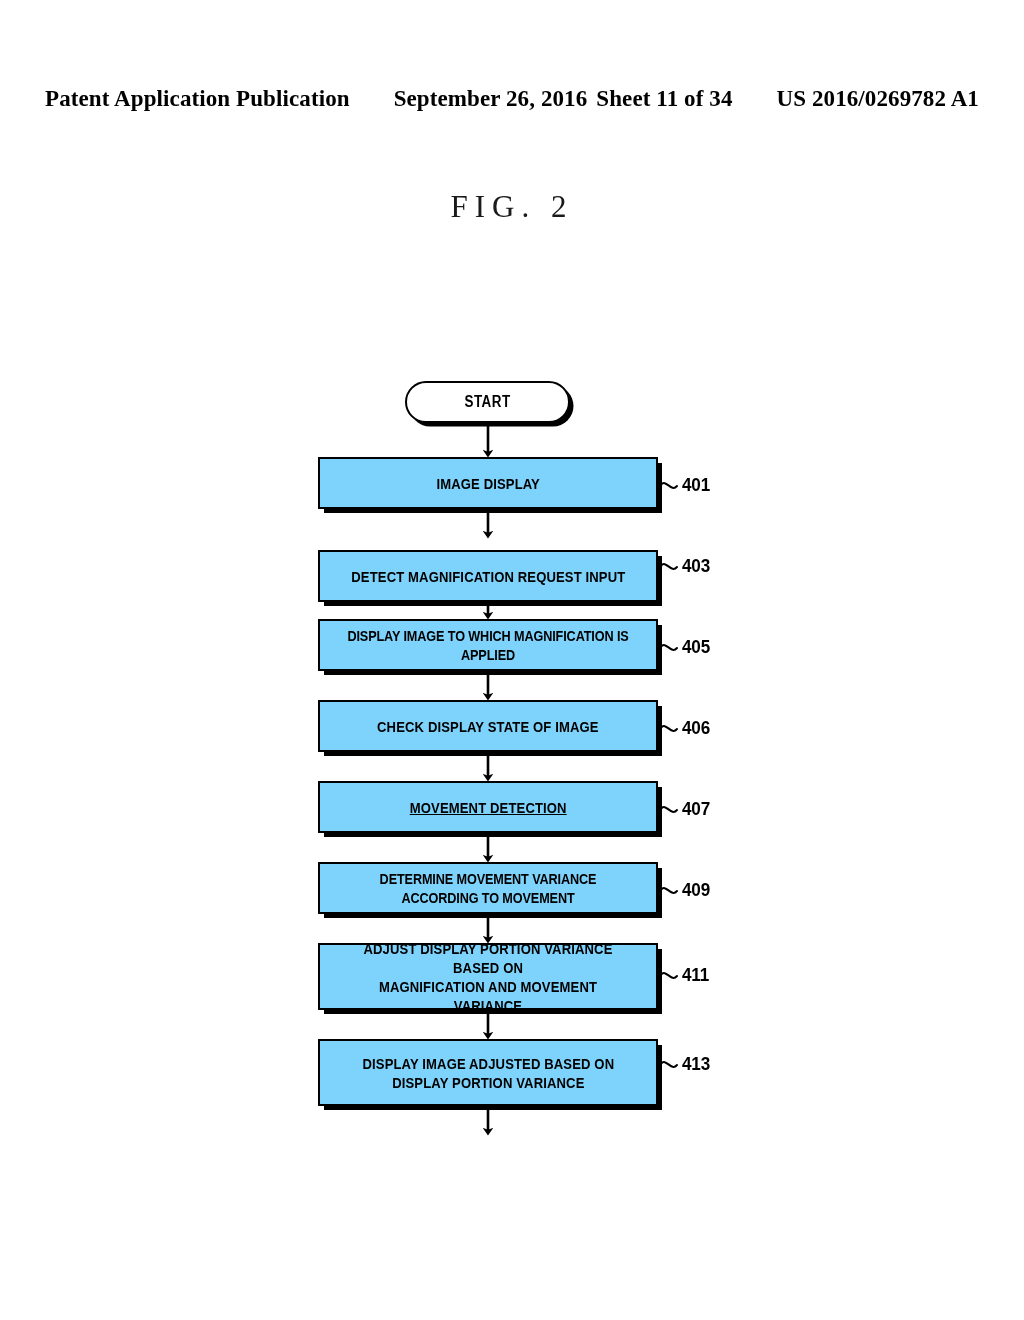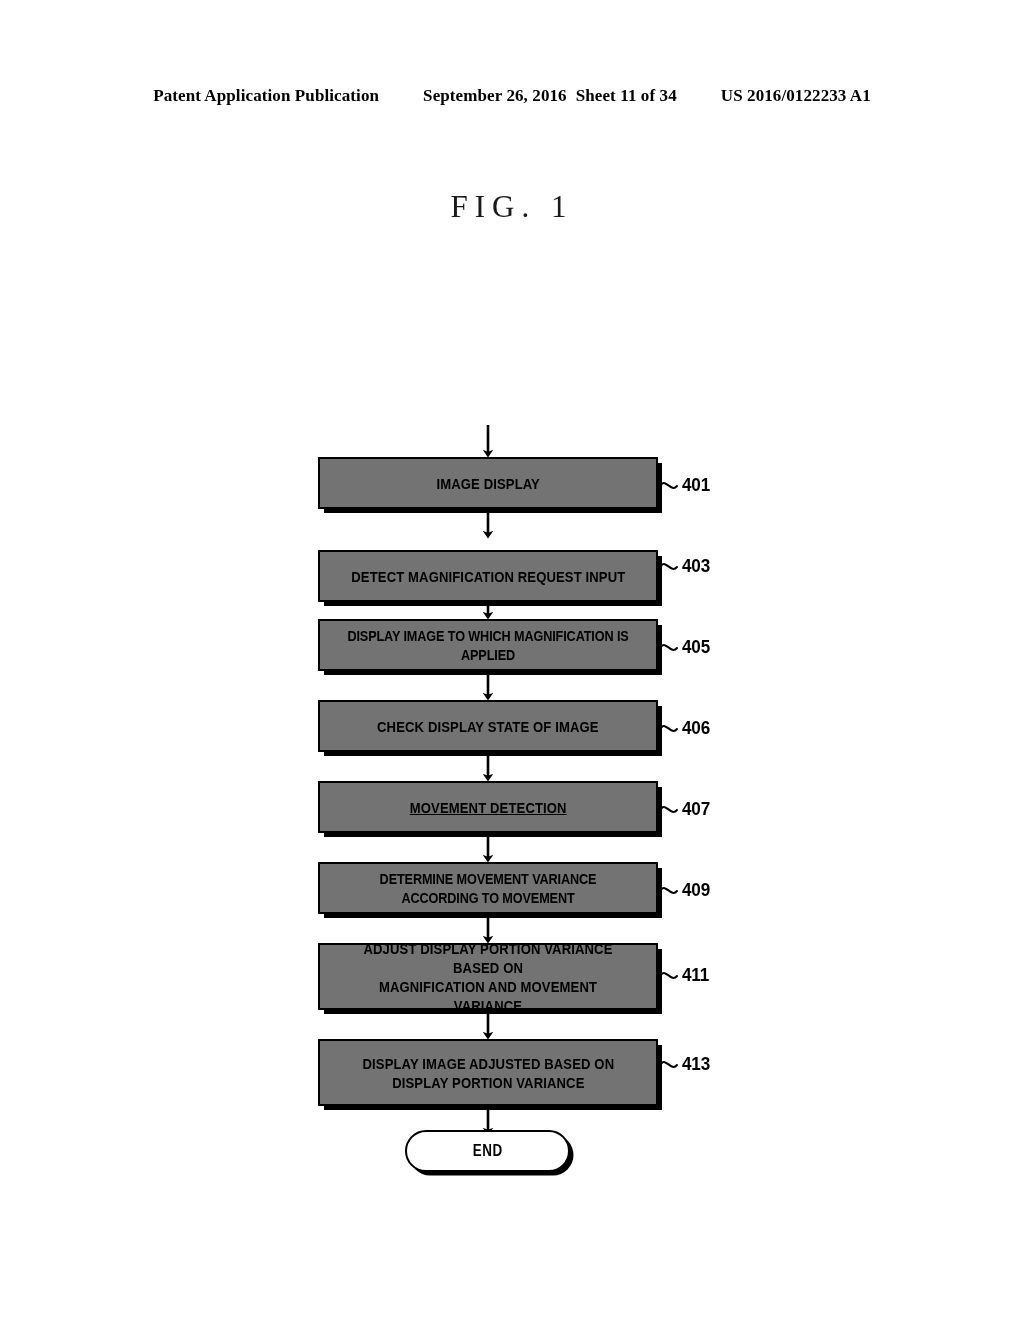--- a/index.html
+++ b/index.html
@@ -22,21 +22,21 @@
     position: absolute;
     top: 86px;
     left: 0;
     width: 1024px;
     height: 30px;
     display: flex;
     justify-content: center;
     align-items: baseline;
     font-family: "Liberation Serif", serif;
     font-weight: bold;
-    font-size: 17px;
+    font-size: 23px;
     letter-spacing: 0.1px;
     white-space: nowrap;
   }
   .hdr-pub   { margin-right: 44px; }
   .hdr-date  { margin-right: 9px; }
   .hdr-sheet { margin-right: 44px; }
   .hdr-num   { }
 
   
   .fig-title {
@@ -86,21 +86,21 @@
   #terminal-start { top: 381px; }
   #terminal-end   { top: 1130px; }
 
   
   .proc {
     position: absolute;
     left: 318px;
     width: 340px;
     box-sizing: border-box;
     border: 2.6px solid #000;
-    background: #737373;
+    background: #7dd3fc;
     display: flex;
     align-items: center;
     justify-content: center;
     box-shadow: 5px 5px 0 -1px #000;
   }
   .proc .plabel {
     font-family: "Liberation Sans Narrow", "Liberation Sans", sans-serif;
     font-weight: bold;
     font-size: 15.2px;
     line-height: 19px;
@@ -137,24 +137,24 @@
     pointer-events: none;
   }
 </style>
 </head>
 <body>
 
 <div class="page-header">
   <span class="hdr-pub">Patent Application Publication</span>
   <span class="hdr-date">September 26, 2016</span>
   <span class="hdr-sheet">Sheet 11 of 34</span>
-  <span class="hdr-num">US 2016/0122233 A1</span>
+  <span class="hdr-num">US 2016/0269782 A1</span>
 </div>
 
-<div class="fig-title">FIG. 1</div>
+<div class="fig-title">FIG. 2</div>
 
 <div class="flow">
 
   <svg class="overlay" viewBox="0 0 1024 1320" width="1024" height="1320" xmlns="http://www.w3.org/2000/svg">
     <defs>
       <marker id="arrowhead" markerWidth="9" markerHeight="11" refX="2.2" refY="5.5" orient="auto" markerUnits="userSpaceOnUse">
         <path d="M0,0.2 L7.6,5.5 L0,10.8 L1.9,5.5 Z" fill="#000"></path>
       </marker>
     </defs>
     <g stroke="#000" stroke-width="2.6" fill="none" marker-end="url(#arrowhead)">
@@ -174,20 +174,23 @@
       <path d="M661,566 C666,559 671,574 677,567"></path>
       <path d="M661,647 C666,640 671,655 677,648"></path>
       <path d="M661,728 C666,721 671,736 677,729"></path>
       <path d="M661,809 C666,802 671,817 677,810"></path>
       <path d="M661,890 C666,883 671,898 677,891"></path>
       <path d="M661,975 C666,968 671,983 677,976"></path>
       <path d="M661,1064 C666,1057 671,1072 677,1065"></path>
     </g>
   </svg>
 
+  <div class="terminal" id="terminal-start">
+    <span class="tlabel">START</span>
+  </div>
 
   <div class="proc" style="top:457px; height:52px;">
     <span class="plabel">IMAGE DISPLAY</span>
   </div>
   <div class="refnum" style="top:474px; left:682px;">401</div>
 
   <div class="proc" style="top:550px; height:52px;">
     <span class="plabel">DETECT MAGNIFICATION REQUEST INPUT</span>
   </div>
   <div class="refnum" style="top:555px; left:682px;">403</div>
@@ -217,17 +220,14 @@
 MAGNIFICATION AND MOVEMENT VARIANCE</span>
   </div>
   <div class="refnum" style="top:964px; left:682px;">411</div>
 
   <div class="proc" style="top:1039px; height:67px;">
     <span class="plabel">DISPLAY IMAGE ADJUSTED BASED ON
 DISPLAY PORTION VARIANCE</span>
   </div>
   <div class="refnum" style="top:1053px; left:682px;">413</div>
 
-  <div class="terminal" id="terminal-end">
-    <span class="tlabel">END</span>
-  </div>
 
 </div>
 
 </body></html>

